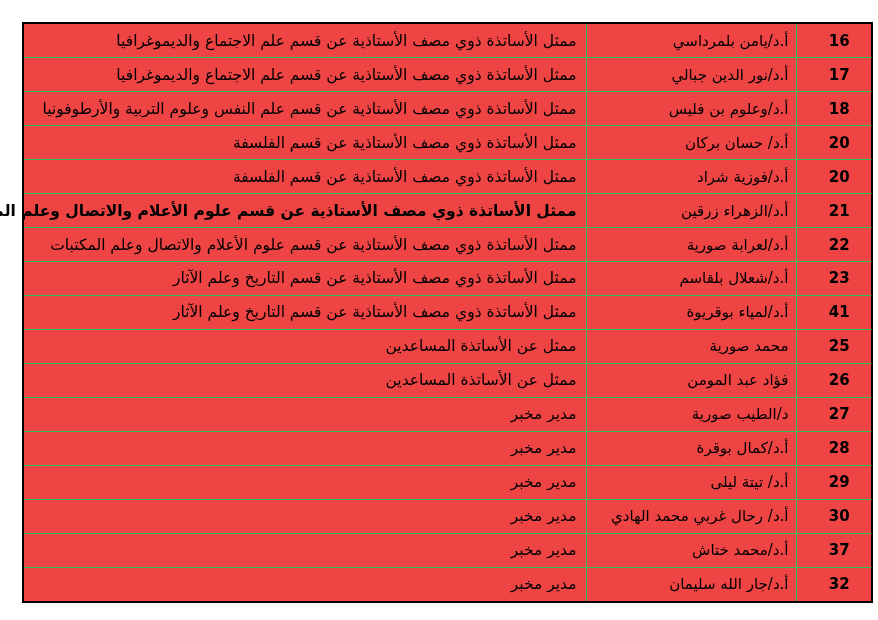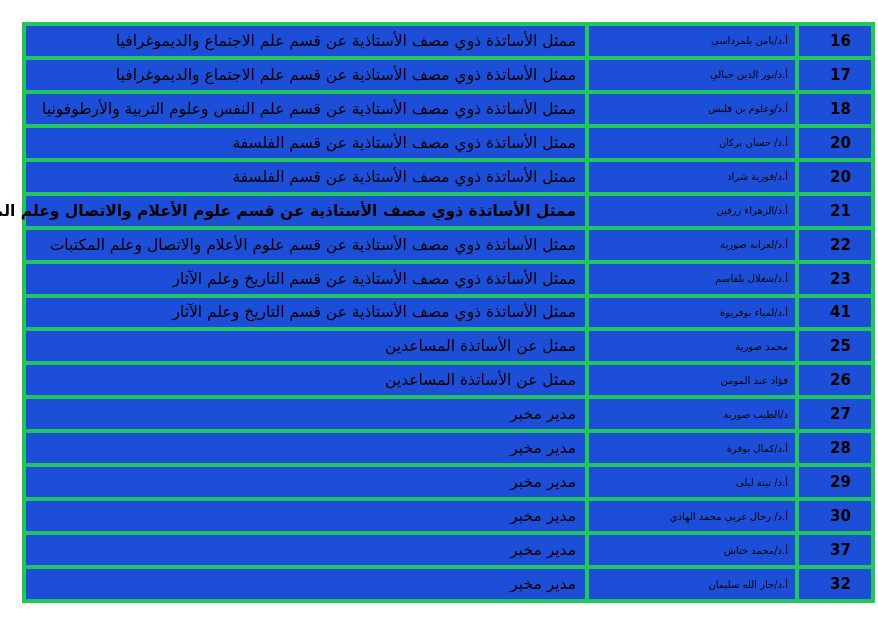--- a/index.html
+++ b/index.html
@@ -21,36 +21,36 @@
     width: 849px;
     height: 581px;
     border-collapse: collapse;
     table-layout: fixed;
     direction: rtl;
     border: 2px solid #000000;
     font-family: "DejaVu Sans", sans-serif;
     color: #000000;
   }
   table.members-table td {
-    border: 4px solid #22c55e;
+    border: 1px solid #22c55e;
     vertical-align: middle;
-    background: #1d4ed8;
+    background: #ef4444;
     padding-left: 12px;
   }
   td.col-number {
     text-align: center;
     font-weight: bold;
     font-size: 15px;
     font-family: "DejaVu Sans", sans-serif;
     margin-left: 46px;
   }
   td.col-name {
     text-align: right;
     padding: 1px 7px;
-    font-size: 10px;
+    font-size: 15px;
     white-space: nowrap;
     overflow: visible;
   }
   td.col-role {
     text-align: right;
     padding: 1px 9px;
     font-size: 15.5px;
     white-space: nowrap;
     overflow: visible;
   }

